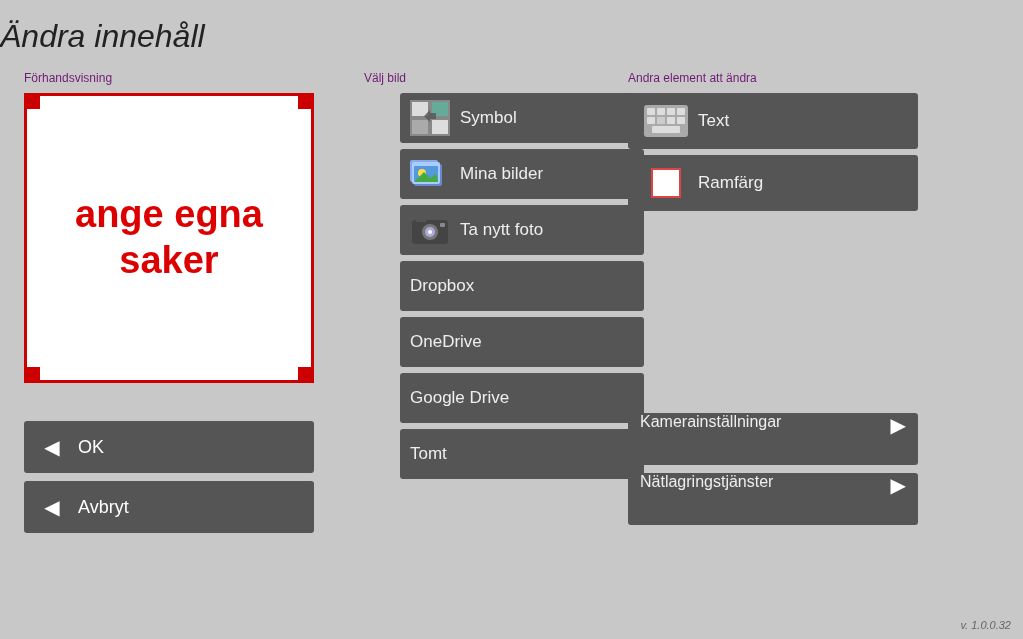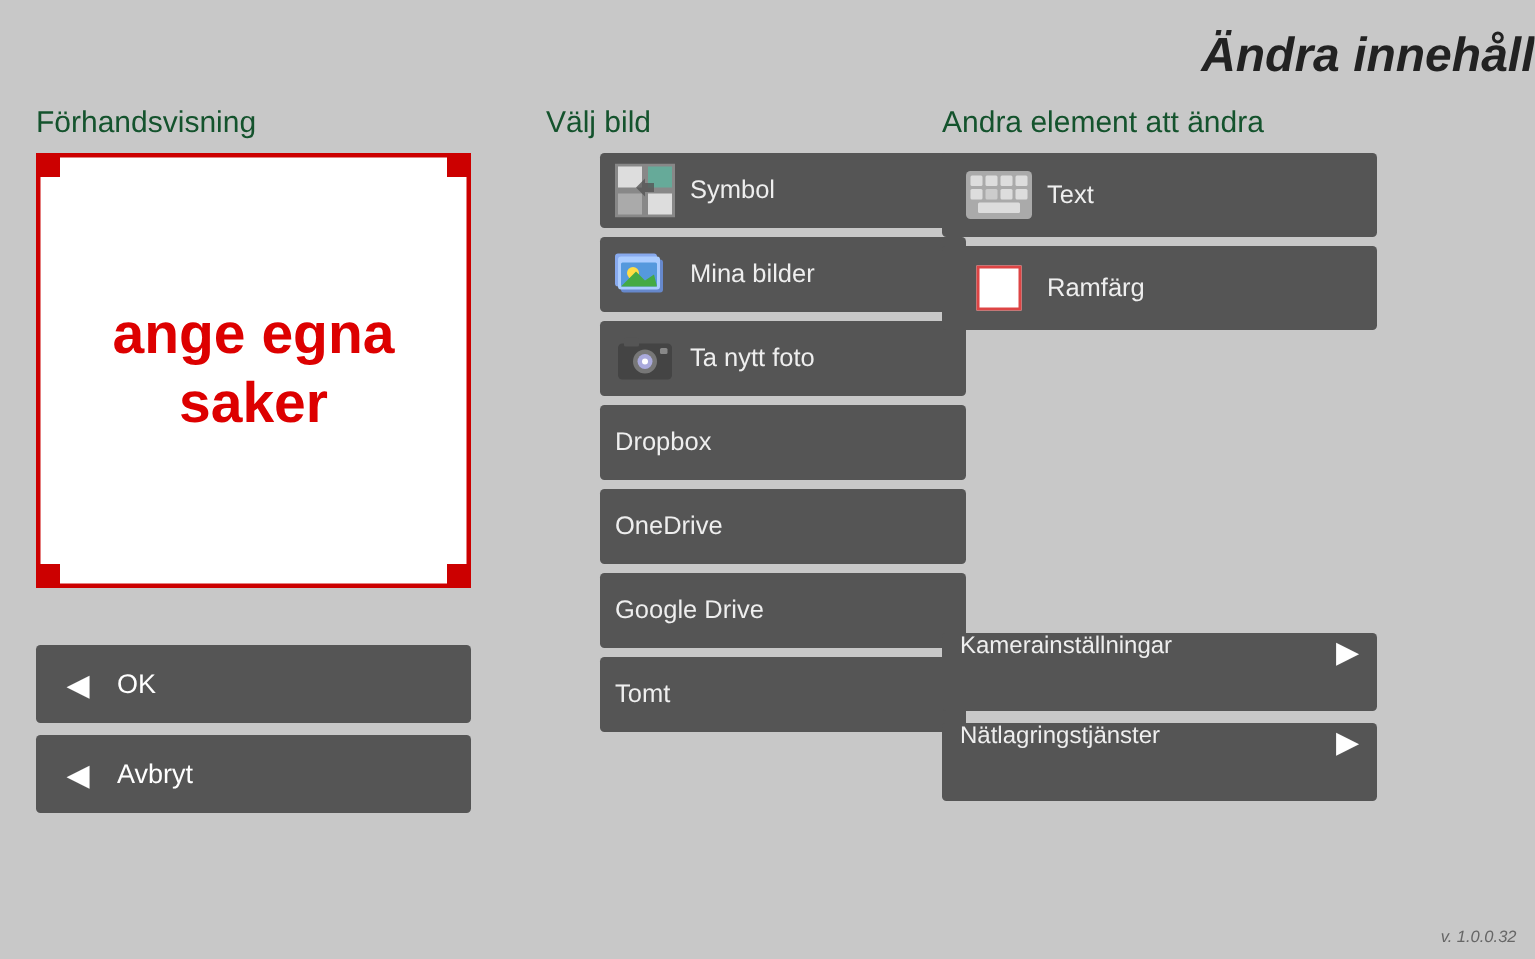--- a/index.html
+++ b/index.html
@@ -7,48 +7,48 @@
     body {
       background-color: #c8c8c8;
       font-family: Arial, sans-serif;
       width: 1023px;
       height: 639px;
       overflow: hidden;
       position: relative;
     }
 
     .page-title {
-      text-align: right;
+      text-align: left;
       font-size: 32px;
       font-style: italic;
       color: #222;
       padding: 18px 0 12px 0;
-      font-weight: bold;
+      font-weight: normal;
     }
 
     .main-layout {
       display: flex;
       flex-direction: row;
       padding: 0 24px;
       gap: 20px;
       margin-top: 4px;
     }
 
     
     .left-col {
       display: flex;
       flex-direction: column;
       align-items: flex-start;
       width: 320px;
       flex-shrink: 0;
     }
 
     .col-label {
-      font-size: 20px;
-      color: #14532d;
+      font-size: 12px;
+      color: #701a75;
       margin-bottom: 8px;
     }
 
     .preview-box {
       width: 290px;
       height: 290px;
       background: white;
       border: 3px solid #c00;
       position: relative;
       display: flex;

